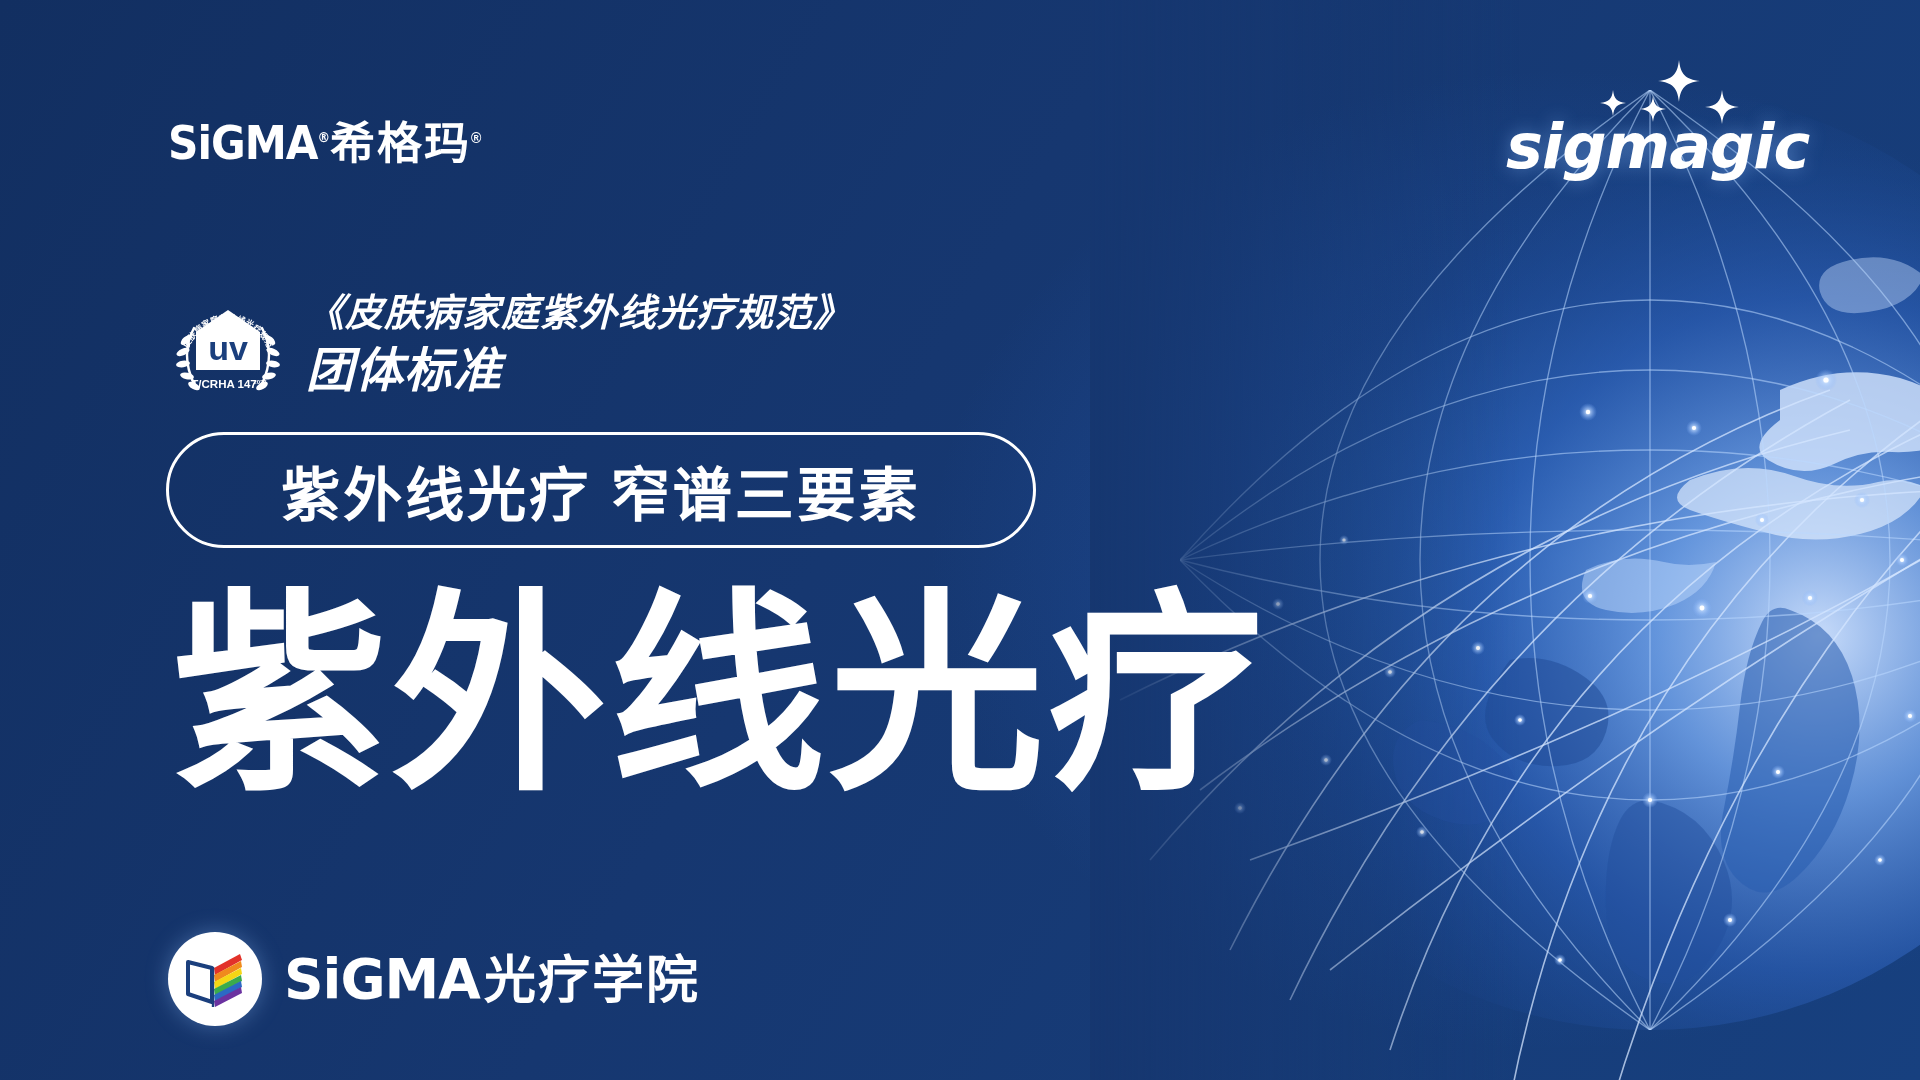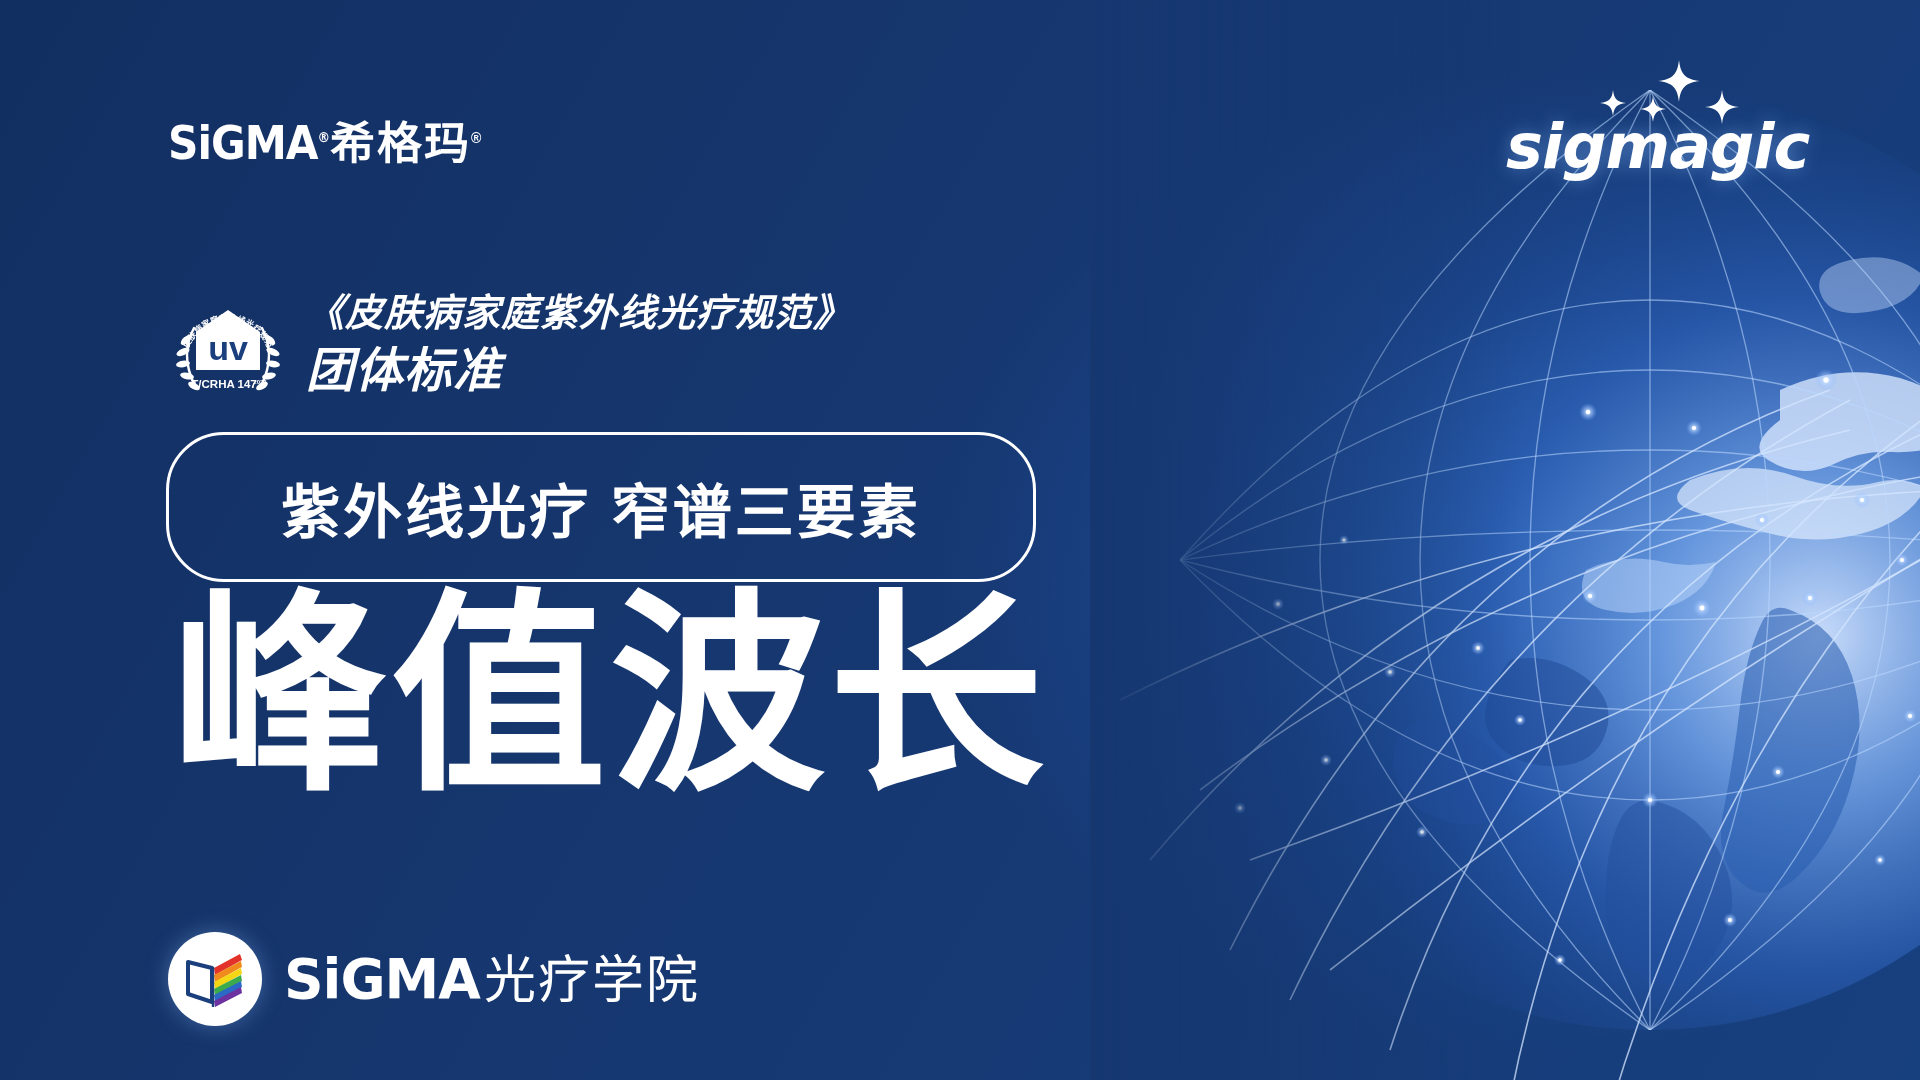--- a/index.html
+++ b/index.html
@@ -56,21 +56,21 @@
   .std-text .l1{
     font-size:38px;font-weight:700;color:#fff;letter-spacing:1px;line-height:1.34;white-space:nowrap;
   }
   .std-text .l2{
     font-size:48px;font-weight:700;color:#fff;letter-spacing:1px;line-height:1.34;white-space:nowrap;
   }
 
   
   .pill{
     position:absolute;left:166px;top:432px;
-    width:870px;height:150px;
+    width:870px;height:116px;
     border:3px solid #ffffff;border-radius:58px;
     display:flex;align-items:center;justify-content:center;
     box-sizing:border-box;
   }
   .pill span{
     font-size:59px;font-weight:700;color:#fff;letter-spacing:3px;white-space:nowrap;
   }
 
   
   .headline{
@@ -85,21 +85,21 @@
     width:94px;height:94px;border-radius:50%;background:#fff;flex:0 0 auto;
     display:flex;align-items:center;justify-content:center;
     box-shadow:0 0 22px rgba(150,195,255,.35);
   }
   .brand-bl .txt{margin-left:22px;display:flex;align-items:baseline;}
   .brand-bl .mark2{
     font-family:"DejaVu Sans",sans-serif;
     font-weight:700;font-size:55px;color:#fff;letter-spacing:-1px;line-height:1;
   }
   .brand-bl .cn2{
-    font-weight:400;font-size:52px;color:#fff;letter-spacing:2px;margin-left:4px;line-height:1;
+    font-weight:700;font-size:52px;color:#fff;letter-spacing:2px;margin-left:4px;line-height:1;
   }
 </style>
 </head>
 <body>
 
 <div class="slide">
 
   <div class="globe-wrap">
     <svg class="globe-svg" width="900" height="1160" viewBox="0 0 900 1160" xmlns="http://www.w3.org/2000/svg">
       <defs>
@@ -294,21 +294,21 @@
     <div class="std-text">
       <div class="l1">《皮肤病家庭紫外线光疗规范》</div>
       <div class="l2">团体标准</div>
     </div>
   </div>
 
   <div class="pill">
     <span>紫外线光疗  窄谱三要素</span>
   </div>
 
-  <div class="headline">峰值波长</div>
+  <div class="headline">紫外线光疗</div>
 
   <div class="brand-bl">
     <div class="circ">
       <svg width="62" height="58" viewBox="0 0 62 58">
 
         <path d="M4 12 L28 18 L28 52 L4 44 Z" fill="none" stroke="#1b3f7d" stroke-width="4" stroke-linejoin="round"></path>
 
         <path d="M30 18 L56 4  L58 10 L31 25 Z" fill="#e2322a"></path>
         <path d="M30 25 L57 11 L58 17 L31 32 Z" fill="#f08a1d"></path>
         <path d="M30 32 L57 18 L58 24 L31 39 Z" fill="#f5d615"></path>

